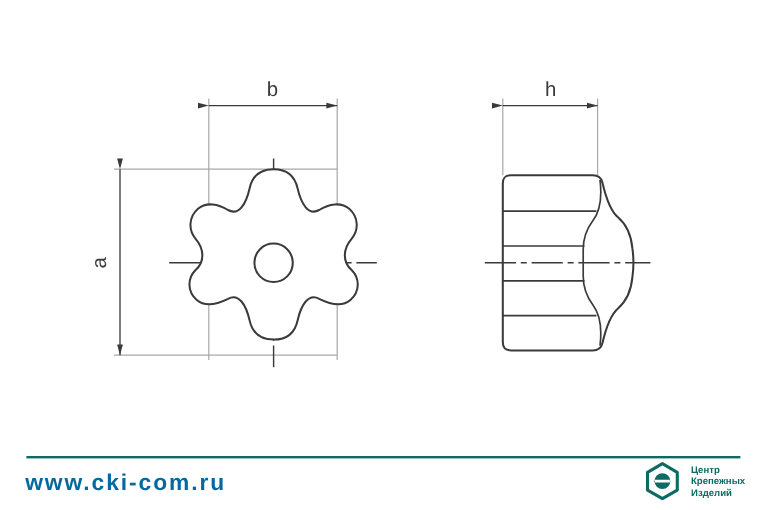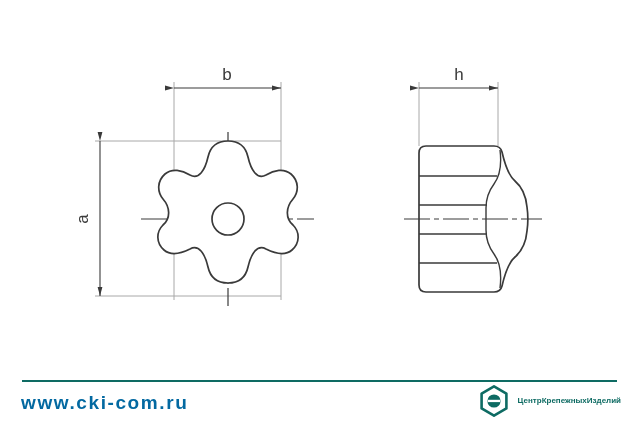--- a/index.html
+++ b/index.html
@@ -81,21 +81,21 @@
     font-family: "Liberation Sans", sans-serif;
     font-size: 30px;
     font-weight: bold;
     color: #1d1d1d;
     letter-spacing: 0.5px;
     line-height: 1;
     white-space: nowrap;
   }
   #brand-tagline {
     display: flex;
-    flex-direction: row;
+    flex-direction: column;
     justify-content: center;
     line-height: 1.18;
     padding-left: 2px;
   }
   #brand-tagline span {
     font-family: "Liberation Sans", sans-serif;
     font-size: 8px;
     font-weight: bold;
     color: #0e6b63;
     white-space: nowrap;

